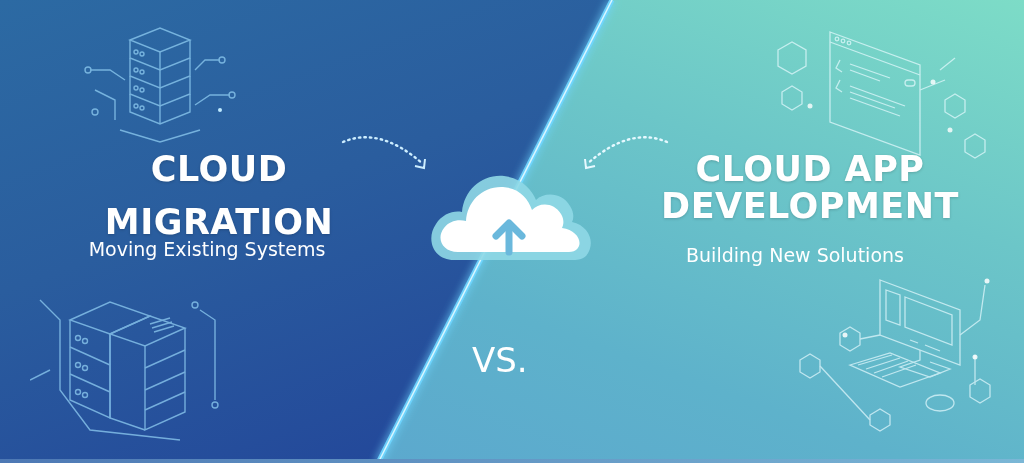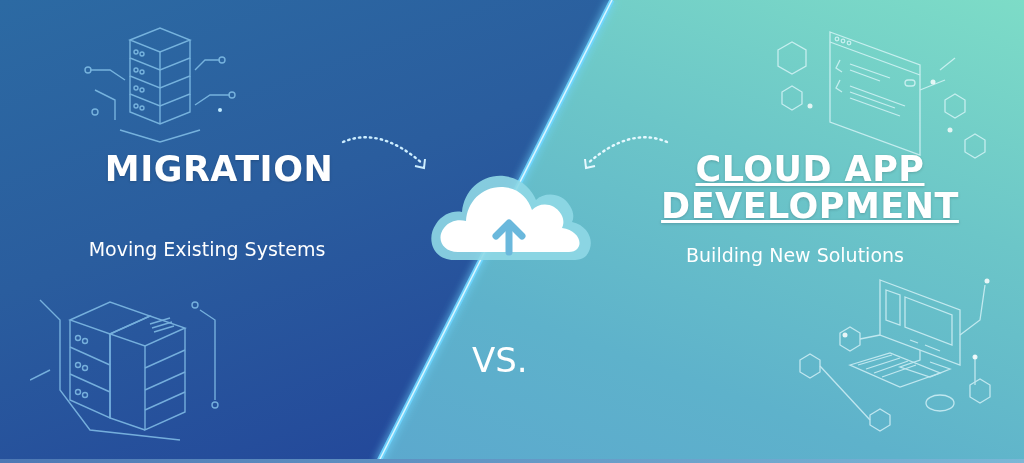--- a/index.html
+++ b/index.html
@@ -28,23 +28,23 @@
       position: absolute; color: #ffffff; font-weight: bold; text-align: center;
       line-height: 1.0; letter-spacing: 0.5px;
       text-shadow: 0 1px 3px rgba(0,0,0,0.18);
     }
     .title .line { display: block; }
     .subtitle {
       position: absolute; color: #ffffff; text-align: center; font-size: 19px;
       white-space: nowrap;
     }
     #left-title { left: 88px; top: 152px; width: 262px; font-size: 35px; }
-    #left-title .line + .line { margin-top: 4px; }
+    #left-title .line + .line { margin-top: 18px; }
     #left-sub { left: 57px; top: 238px; width: 300px; }
-    #right-title { left: 640px; top: 152px; width: 340px; font-size: 35px; text-decoration: underline; }
+    #right-title { left: 640px; top: 152px; width: 340px; font-size: 35px; }
     #right-title .line + .line { margin-top: 2px; }
     #right-sub { left: 645px; top: 244px; width: 300px; }
     .vs {
       position: absolute; left: 472px; top: 340px; color: #fff; font-weight: normal; font-size: 34px;
     }
     .cloud { position: absolute; left: 424px; top: 160px; width: 170px; height: 108px; }
   </style>
 </head>
 <body>
 
@@ -189,20 +189,21 @@
   </svg>
 
   <svg class="cloud" viewBox="0 0 170 108">
     <path d="M30 100 C8 100 2 78 12 64 C18 54 30 50 38 52 C40 30 58 14 80 16 C98 18 108 30 112 40 C120 32 138 32 146 46 C150 52 150 58 148 62 C166 66 172 84 162 96 C158 100 152 100 148 100 Z" fill="#8fd8e6" opacity="0.9"></path>
     <path d="M34 92 C18 92 12 78 20 68 C25 61 34 59 42 61 C43 42 58 26 79 27 C95 28 104 38 108 50 C115 42 130 42 137 54 C140 59 140 64 138 68 C154 70 160 84 152 90 C149 92 146 92 142 92 Z" fill="#ffffff"></path>
     <path d="M85 92 L85 64" stroke="#6ab8dc" stroke-width="7" stroke-linecap="round"></path>
     <path d="M72 76 L85 63 L98 76" fill="none" stroke="#6ab8dc" stroke-width="7" stroke-linecap="round" stroke-linejoin="round"></path>
   </svg>
 
   <div class="title" id="left-title">
+    <span class="line">CLOUD</span>
     <span class="line">MIGRATION</span>
   </div>
   <div class="subtitle" id="left-sub">Moving Existing Systems</div>
 
   <div class="title" id="right-title">
     <span class="line">CLOUD APP</span>
     <span class="line">DEVELOPMENT</span>
   </div>
   <div class="subtitle" id="right-sub">Building New Solutions</div>
 

